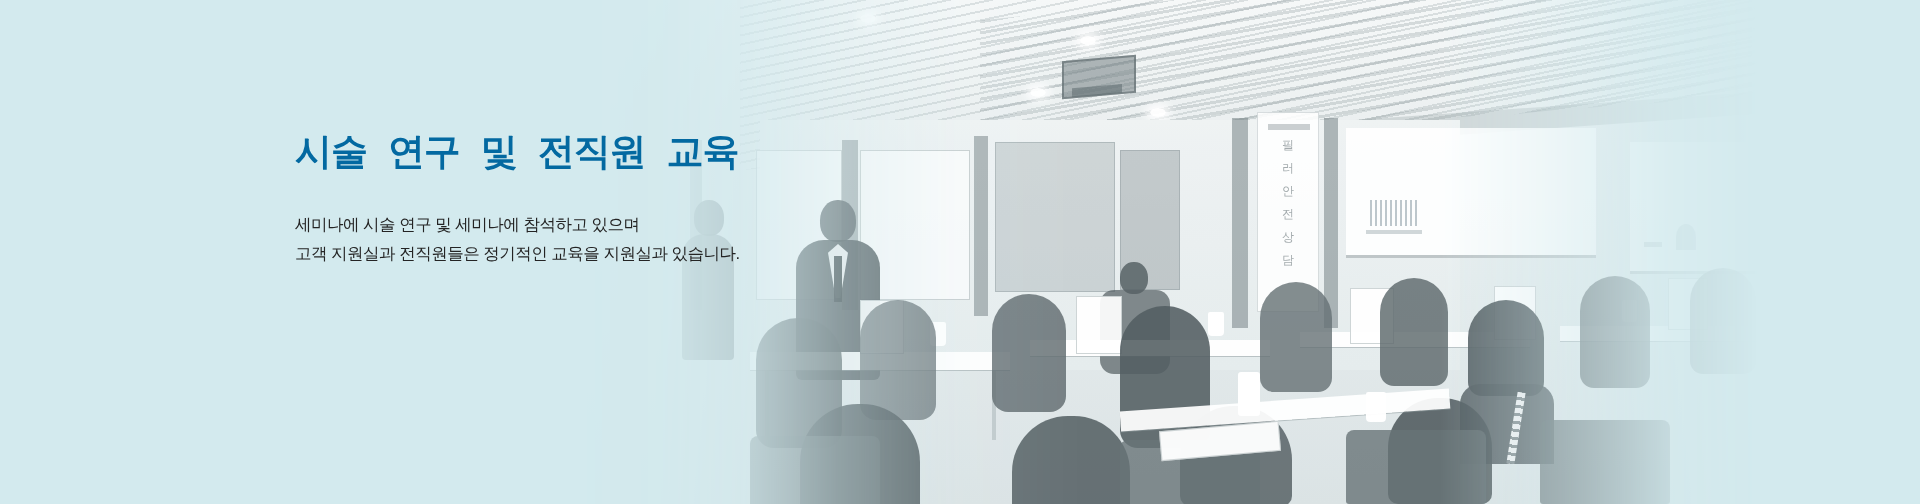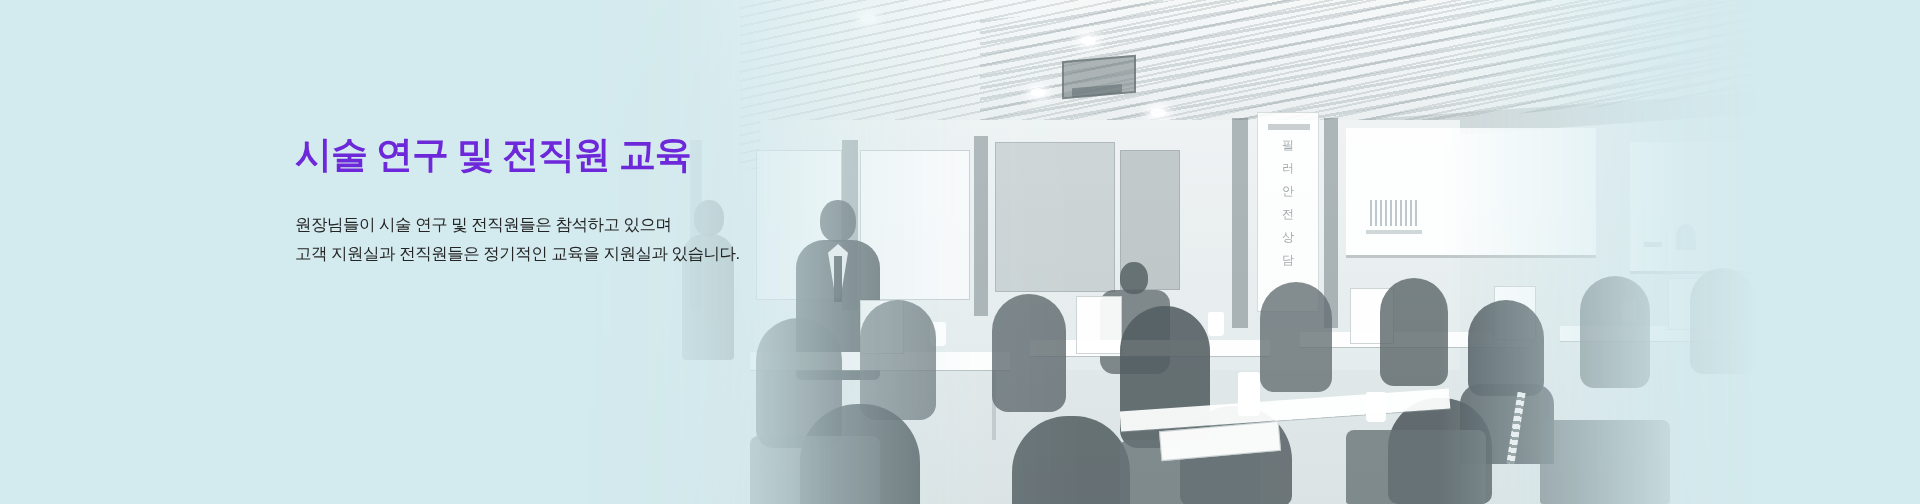--- a/index.html
+++ b/index.html
@@ -120,22 +120,22 @@
   .tableleg { position:absolute; background:rgba(168,196,202,.75); width:4px; }
   .chair { position:absolute; background:rgba(86,120,130,.80); border-radius:8px 8px 3px 3px; }
   .bag { position:absolute; background:rgba(255,255,255,.92); border:1px solid rgba(140,176,184,.5); }
   .cup { position:absolute; background:rgba(255,255,255,.96); border-radius:2px 2px 4px 4px; }
 
   
   #copy {
     position:absolute; left:295px; top:133px; width:470px; z-index:5;
   }
   #title {
-    font-size:37px; font-weight:bold; color:#6d28d9;
-    letter-spacing:-1.1px; line-height:1.18; white-space:nowrap;
+    font-size:37px; font-weight:bold; color:#0369a1;
+    letter-spacing:-1.1px; line-height:1.18; white-space:nowrap;font-family:Liberation Mono, monospace;
   }
   #sub { margin-top:33px; }
   #sub .line {
     font-size:16.5px; color:#242424; line-height:1.78;
     letter-spacing:-0.5px; white-space:nowrap;
   }
 </style>
 </head>
 <body>
 
@@ -305,18 +305,18 @@
       <div class="bag" style="left:1280px;top:338px;width:52px;height:66px;"></div>
 
       <div style="position:absolute;left:1240px;top:420px;width:360px;height:84px;
            background:repeating-linear-gradient(92deg,rgba(150,182,190,.16) 0 10px,rgba(255,255,255,0) 10px 22px);"></div>
     </div>
   </div>
 
   <div id="copy">
     <div id="title">시술 연구 및 전직원 교육</div>
     <div id="sub">
-      <div class="line">원장님들이 시술 연구 및 전직원들은 참석하고 있으며</div>
+      <div class="line">세미나에 시술 연구 및 세미나에 참석하고 있으며</div>
       <div class="line">고객 지원실과 전직원들은 정기적인 교육을 지원실과 있습니다.</div>
     </div>
   </div>
 
 </div>
 
 </body></html>

